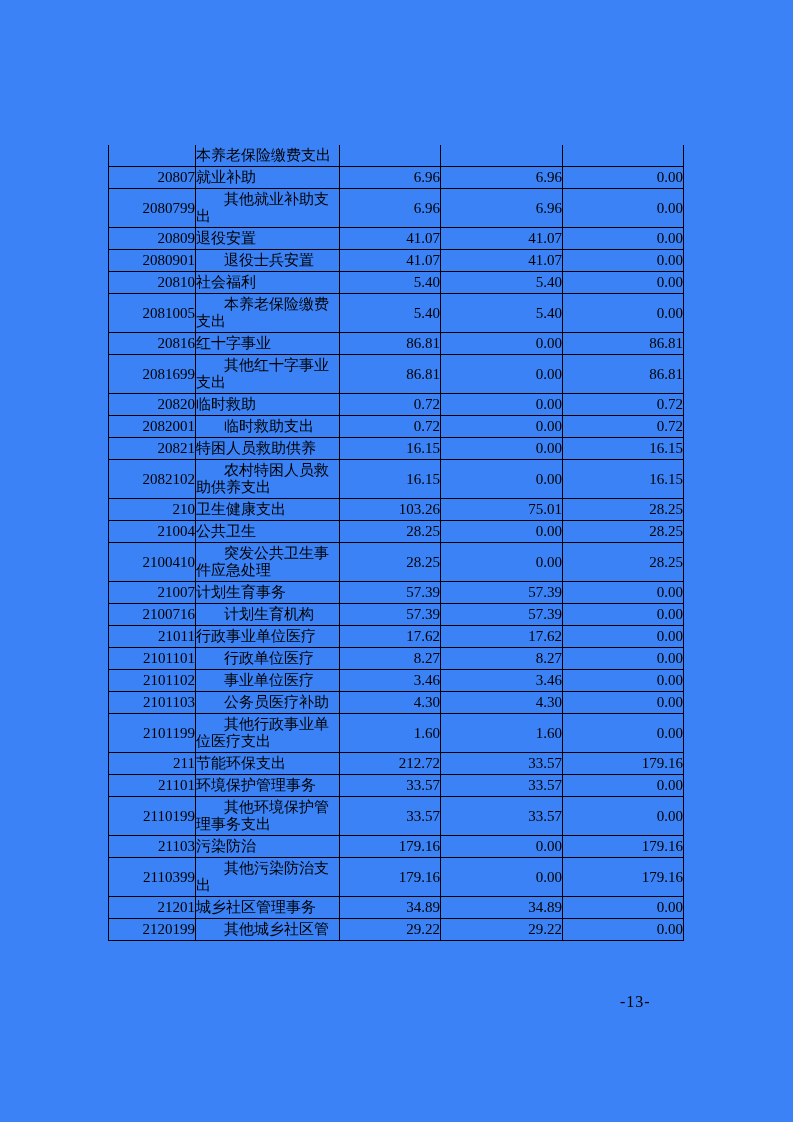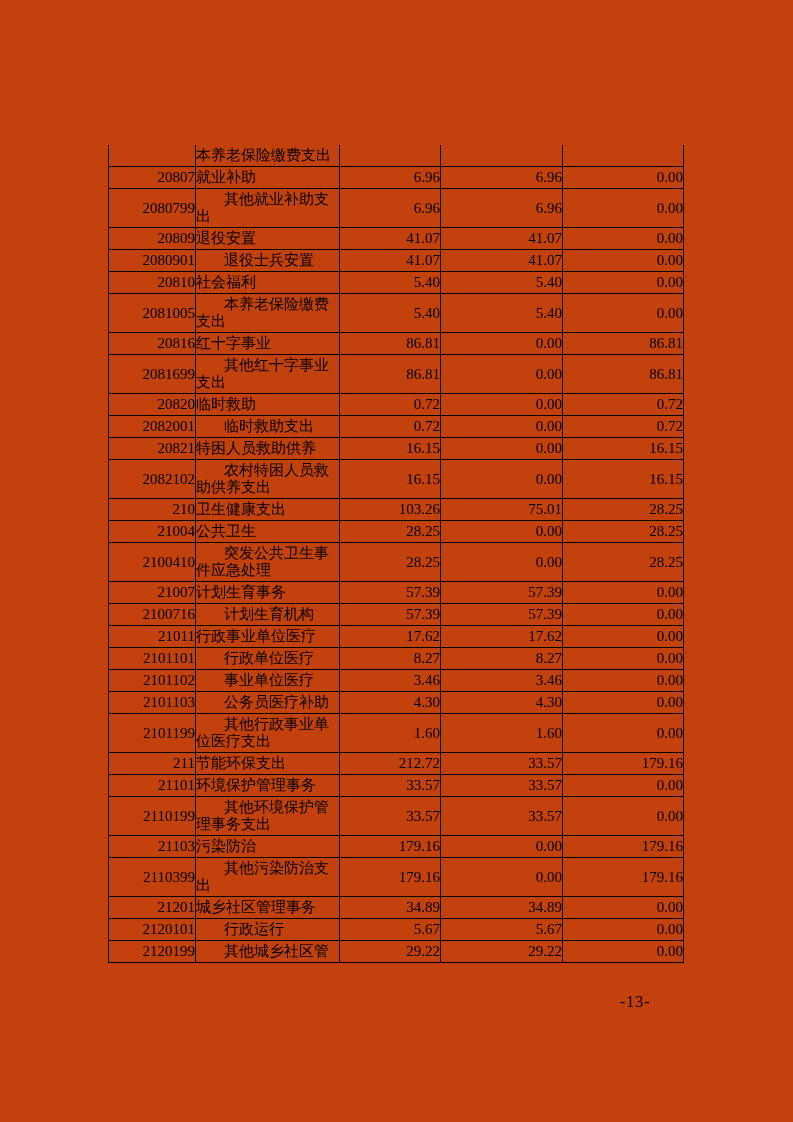--- a/index.html
+++ b/index.html
@@ -4,21 +4,21 @@
 <style>
   html, body {
     margin: 0;
     padding: 0;
     background: #ffffff;
   }
   .page {
     position: relative;
     width: 793px;
     height: 1122px;
-    background: #c2410c;
+    background: #3b82f6;
     overflow: hidden;
     font-family: "Liberation Serif", "DejaVu Serif", serif;
     color: #000000;
   }
   table.budget {
     position: absolute;
     left: 108px;
     top: 145px;
     width: 575px;
     border-collapse: collapse;
@@ -270,27 +270,20 @@
           <td class="num">179.16</td>
         </tr>
         <tr>
           <td class="code">21201</td>
           <td class="name">城乡社区管理事务</td>
           <td class="num">34.89</td>
           <td class="num">34.89</td>
           <td class="num">0.00</td>
         </tr>
         <tr>
-          <td class="code">2120101</td>
-          <td class="name indent">行政运行</td>
-          <td class="num">5.67</td>
-          <td class="num">5.67</td>
-          <td class="num">0.00</td>
-        </tr>
-        <tr>
           <td class="code">2120199</td>
           <td class="name indent">其他城乡社区管</td>
           <td class="num">29.22</td>
           <td class="num">29.22</td>
           <td class="num">0.00</td>
         </tr>
       </tbody>
   </table>
   <div class="pageno">-13-</div>
 </div>

